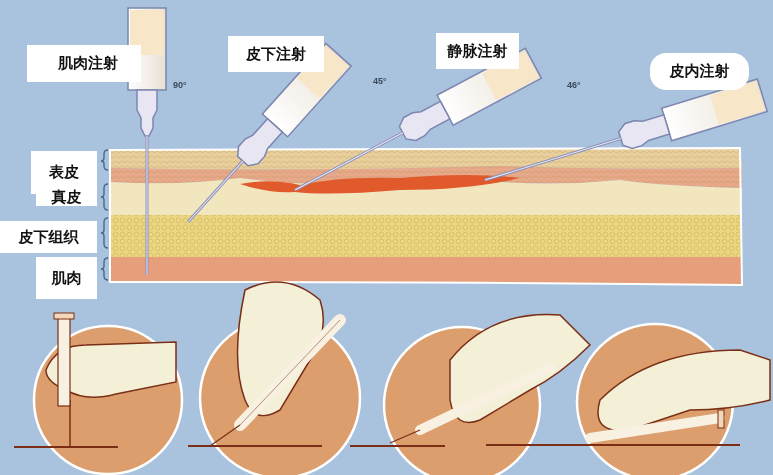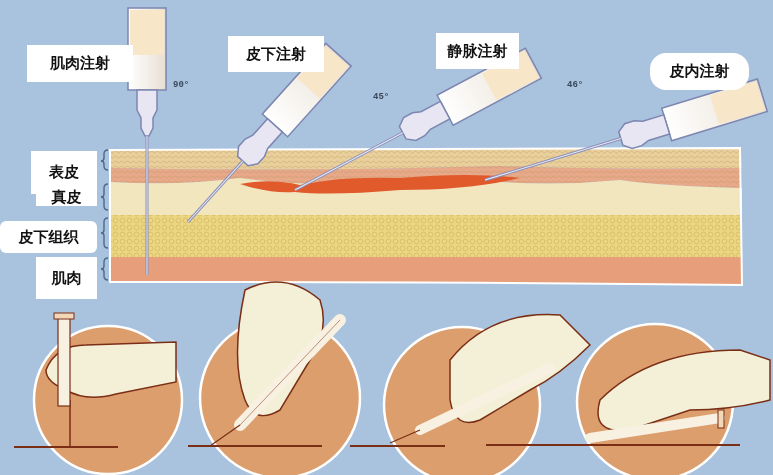--- a/index.html
+++ b/index.html
@@ -11,21 +11,21 @@
   }
   .canvas { position: absolute; left: 0; top: 0; width: 773px; height: 475px; }
   .label {
     position: absolute; background: #ffffff; color: #111;
     font-weight: bold; font-size: 15px; line-height: 1;
     display: flex; align-items: center; justify-content: center;
     white-space: nowrap;
   }
   .angle {
     position: absolute; font-size: 9px; color: #3a4a5c; font-weight: bold;
-    font-family: Liberation Mono, monospace;
+    font-family: Liberation Sans, sans-serif;
   }
   .layer-label {
     position: absolute; background: #fff; color: #111; font-weight: bold;
     font-size: 15px; display: flex; align-items: center; justify-content: center;
     white-space: nowrap;
   }
 </style>
 </head>
 <body>
 
@@ -126,25 +126,25 @@
   </g>
   <g>
     <circle cx="655" cy="402" r="78" fill="#dc9e6c" stroke="#fff" stroke-width="2.5"></circle>
     <line x1="486" y1="445" x2="740" y2="445" stroke="#7a2e16" stroke-width="2"></line>
     <path d="M600 400 q50 -50 140 -50 l30 10 v40 q-40 10 -80 10 l-60 20 q-40 5 -30 -30 Z" fill="#f4f0d8" stroke="#7a2e16" stroke-width="1.5"></path>
     <path d="M590 438 L720 418" stroke="#f8f1e2" stroke-width="10" stroke-linecap="round"></path>
     <rect x="718" y="410" width="6" height="18" fill="#f2d7b8" stroke="#7a2e16" stroke-width="1"></rect>
   </g>
 </svg>
 
-<div class="label" style="left:27px;top:45px;width:106px;height:37px;">肌肉注射</div>
+<div class="label" style="left:27px;top:45px;width:106px;height:37px;padding-left:8px;">肌肉注射</div>
 <div class="label" style="left:228px;top:36px;width:96px;height:36px;text-align:right;">皮下注射</div>
 <div class="label" style="left:436px;top:33px;width:83px;height:36px;">静脉注射</div>
 <div class="label" style="left:650px;top:53px;width:99px;height:37px;border-radius:16px;">皮内注射</div>
 
 <div class="angle" style="left:173px;top:80px;">90°</div>
-<div class="angle" style="left:373px;top:92px;">45°</div>
+<div class="angle" style="left:373px;top:76px;">45°</div>
 <div class="angle" style="left:567px;top:80px;">46°</div>
 
 <div class="layer-label" style="left:31px;top:151px;width:66px;height:43px;">表皮</div>
 <div class="layer-label" style="left:36px;top:188px;width:61px;height:18px;">真皮</div>
-<div class="layer-label" style="left:0px;top:221px;width:97px;height:32px;border-radius:6px;">皮下组织</div>
+<div class="layer-label" style="left:0px;top:221px;width:97px;height:32px;">皮下组织</div>
 <div class="layer-label" style="left:36px;top:257px;width:61px;height:42px;">肌肉</div>
 
 </body></html>

